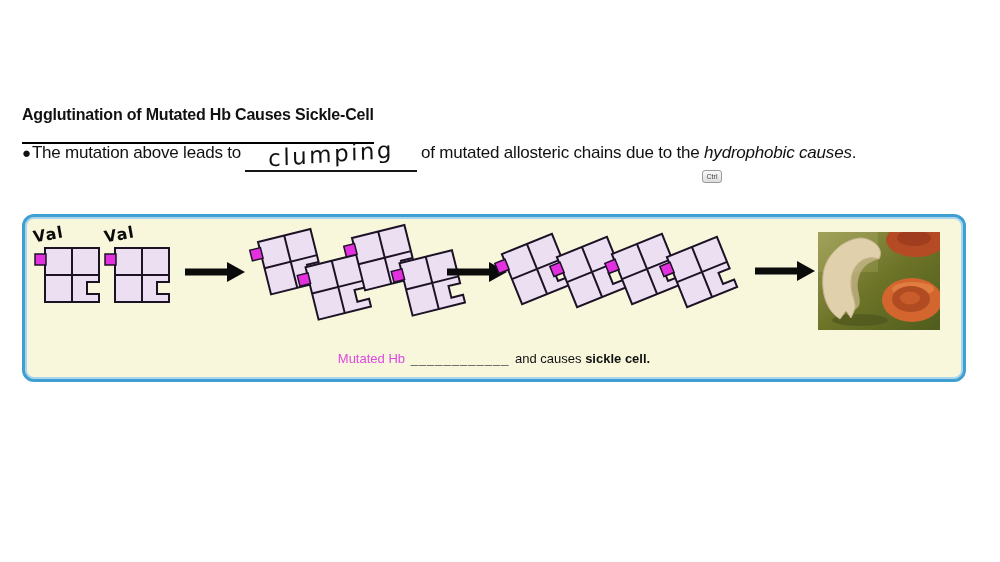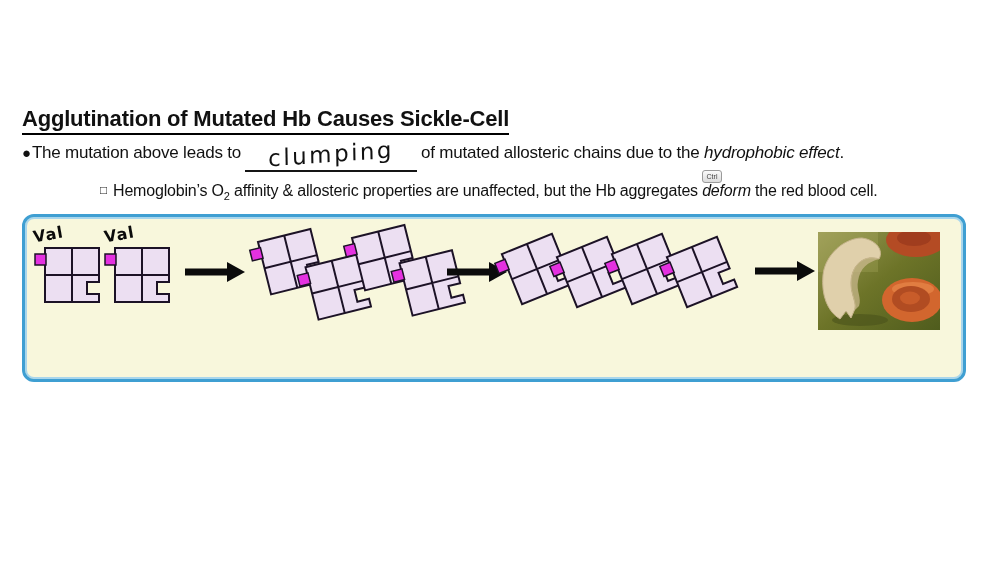--- a/index.html
+++ b/index.html
@@ -3,22 +3,22 @@
 <meta charset="utf-8">
 <style>
   * { margin:0; padding:0; box-sizing:border-box; }
   html,body { background:#ffffff; }
   .slide {
     position:relative; width:1000px; height:562px; background:#ffffff;
     font-family:"Liberation Sans", sans-serif; color:#111; overflow:hidden;
   }
   .title {
     position:absolute; left:22px; top:106px;
-    font-size:22px; font-weight:bold; letter-spacing:-0.2px;
-    border-bottom:2px solid #000; padding-bottom:1px; display:inline-block;
+    font-size:16px; font-weight:bold; letter-spacing:-0.2px;
+    border-bottom:2px solid #000; padding-bottom:18px; display:inline-block;
   }
   .b1 {
     position:absolute; left:22px; top:143px; font-size:17px; letter-spacing:-0.2px;
     white-space:nowrap;
   }
   .b1 .marker { font-size:15px; margin-right:1px; }
   .blank1 {
     display:inline-block; width:172px; height:28px; margin:0 4px;
     border-bottom:2.5px solid #151515; text-align:center; vertical-align:-7px;
   }
@@ -59,23 +59,22 @@
   .cap-blank { color:#555; letter-spacing:1px; margin:0 2px; }
   .cap-b { font-weight:bold; }
 </style>
 </head>
 <body>
 
 <div class="slide">
 
   <h1 class="title">Agglutination of Mutated Hb Causes Sickle-Cell</h1>
 
-  <p class="b1"><span class="marker">●</span><span>The mutation above leads to</span><span class="blank1"><span class="hand">clumping</span></span><span>of mutated allosteric chains due to the </span><span class="it">hydrophobic effect</span><span>.</span></p>
+  <p class="b1"><span class="marker">●</span><span>The mutation above leads to</span><span class="blank1"><span class="hand">clumping</span></span><span>of mutated allosteric chains due to the </span><span class="it">hydrophobic causes</span><span>.</span></p>
 
-  <p class="b2"><span class="marker">□</span><span>Hemoglobin’s O</span><sub>2</sub><span> affinity &amp; allosteric properties are unaffected, but the Hb aggregates </span><span class="it">deform</span><span> the red blood cell.</span></p>
 
   <div class="ctrl">Ctrl</div>
 
   <div class="box">
 
     <svg class="diagram" width="938" height="162" viewBox="0 0 938 162">
       <defs>
         <g id="tet">
           <path d="M0,0 H54 V34 H42 V46 H54 V54 H0 Z" fill="#ecdff2" stroke="#1c1226" stroke-width="2" stroke-linejoin="miter"></path>
           <path d="M27,0 V54 M0,27 H54" stroke="#1c1226" stroke-width="2" fill="none"></path>
@@ -151,15 +150,16 @@
           <ellipse cx="95" cy="57" rx="21" ry="7" fill="#e68648" opacity="0.75"></ellipse>
           <ellipse cx="93" cy="67" rx="19" ry="13" fill="#b14c22"></ellipse>
           <ellipse cx="92" cy="66" rx="10" ry="6.5" fill="#c85c2a"></ellipse>
         </g>
       </g>
     </svg>
 
     <span class="val v1">Val</span>
     <span class="val v2">Val</span>
 
+    <div class="caption"><span class="cap-m">Mutated Hb</span> <span class="cap-blank">____________</span><span> and causes </span><span class="cap-b">sickle cell.</span></div>
   </div>
 
 </div>
 
 </body></html>

